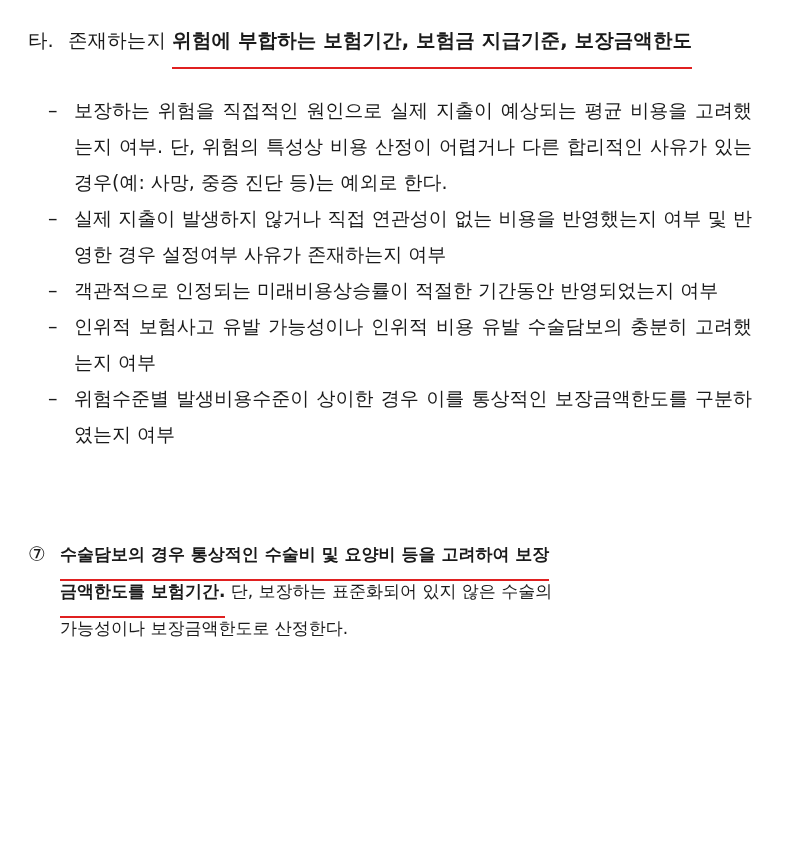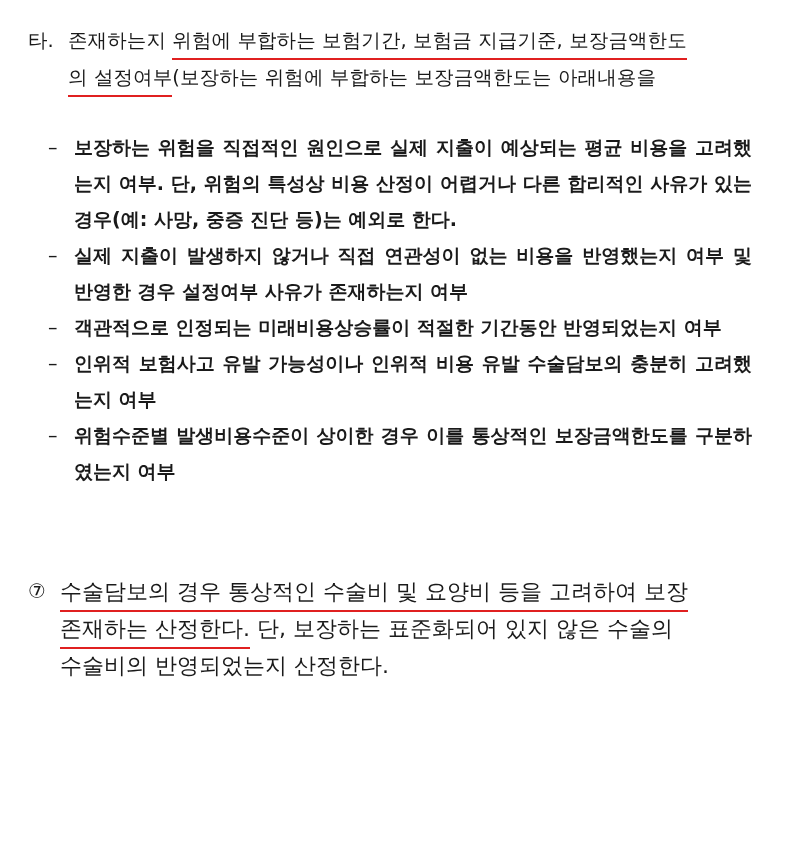--- a/index.html
+++ b/index.html
@@ -43,21 +43,22 @@
     font-size: 19.5px;
     line-height: 37px;
   }
   .item-ta .body {
     flex: 1 1 auto;
   }
 
   
   .ul-red {
     border-bottom: 2.5px solid #e02020;
-    padding-bottom: 6px;
+    padding-bottom: 15px;
+    font-weight: bold;
   }
 
   
   .dash-list {
     margin-top: 33px;
     padding-left: 20px;
   }
   .dash-item {
     display: flex;
     align-items: flex-start;
@@ -66,55 +67,53 @@
   }
   .dash-item .dash {
     flex: 0 0 auto;
     width: 26px;
     text-align: left;
   }
   .dash-item .dtext {
     flex: 1 1 auto;
     text-align: justify;
     text-justify: inter-character;
-    font-weight: bold;
   }
 
   
   .circ-block {
     margin-top: 84px;
     display: flex;
     align-items: flex-start;
   }
   .circ-block .circ {
     flex: 0 0 auto;
     width: 32px;
     font-size: 20px;
     line-height: 37px;
   }
   .circ-block .cbody {
     flex: 1 1 auto;
-    font-size: 22px;
+    font-size: 17px;
     line-height: 37px;
     text-align: justify;
     text-justify: inter-character;
   }
 
   .nowrapline { white-space: nowrap; }
 </style>
 </head>
 <body>
 
 <div class="page">
 
   <div class="para item-ta">
     <div class="marker">타.</div>
     <div class="body">
       <div class="nowrapline"><span>존재하는지 </span><span class="ul-red">위험에 부합하는 보험기간, 보험금 지급기준, 보장금액한도</span></div>
-      <div class="nowrapline"><span class="ul-red">의 설정여부</span><span>(보장하는 위험에 부합하는 보장금액한도는 아래내용을</span></div>
     </div>
   </div>
 
   <div class="dash-list">
 
     <div class="dash-item">
       <span class="dash">–</span>
       <span class="dtext">보장하는 위험을 직접적인 원인으로 실제 지출이 예상되는 평균 비용을 고려했는지 여부. 단, 위험의 특성상 비용 산정이 어렵거나 다른 합리적인 사유가 있는 경우(예: 사망, 중증 진단 등)는 예외로 한다.</span>
     </div>
 
@@ -137,18 +136,18 @@
       <span class="dash">–</span>
       <span class="dtext">위험수준별 발생비용수준이 상이한 경우 이를 통상적인 보장금액한도를 구분하였는지 여부</span>
     </div>
 
   </div>
 
   <div class="circ-block">
     <div class="circ">⑦</div>
     <div class="cbody">
       <div class="nowrapline"><span class="ul-red">수술담보의 경우 통상적인 수술비 및 요양비 등을 고려하여 보장</span></div>
-      <div class="nowrapline"><span class="ul-red">존재하는 산정한다.</span><span> 단, 보장하는 표준화되어 있지 않은 수술의</span></div>
-      <div class="nowrapline">수술비의 반영되었는지 산정한다.</div>
+      <div class="nowrapline"><span class="ul-red">금액한도를 보험기간.</span><span> 단, 보장하는 표준화되어 있지 않은 수술의</span></div>
+      <div class="nowrapline">가능성이나 보장금액한도로 산정한다.</div>
     </div>
   </div>
 
 </div>
 
 </body></html>

